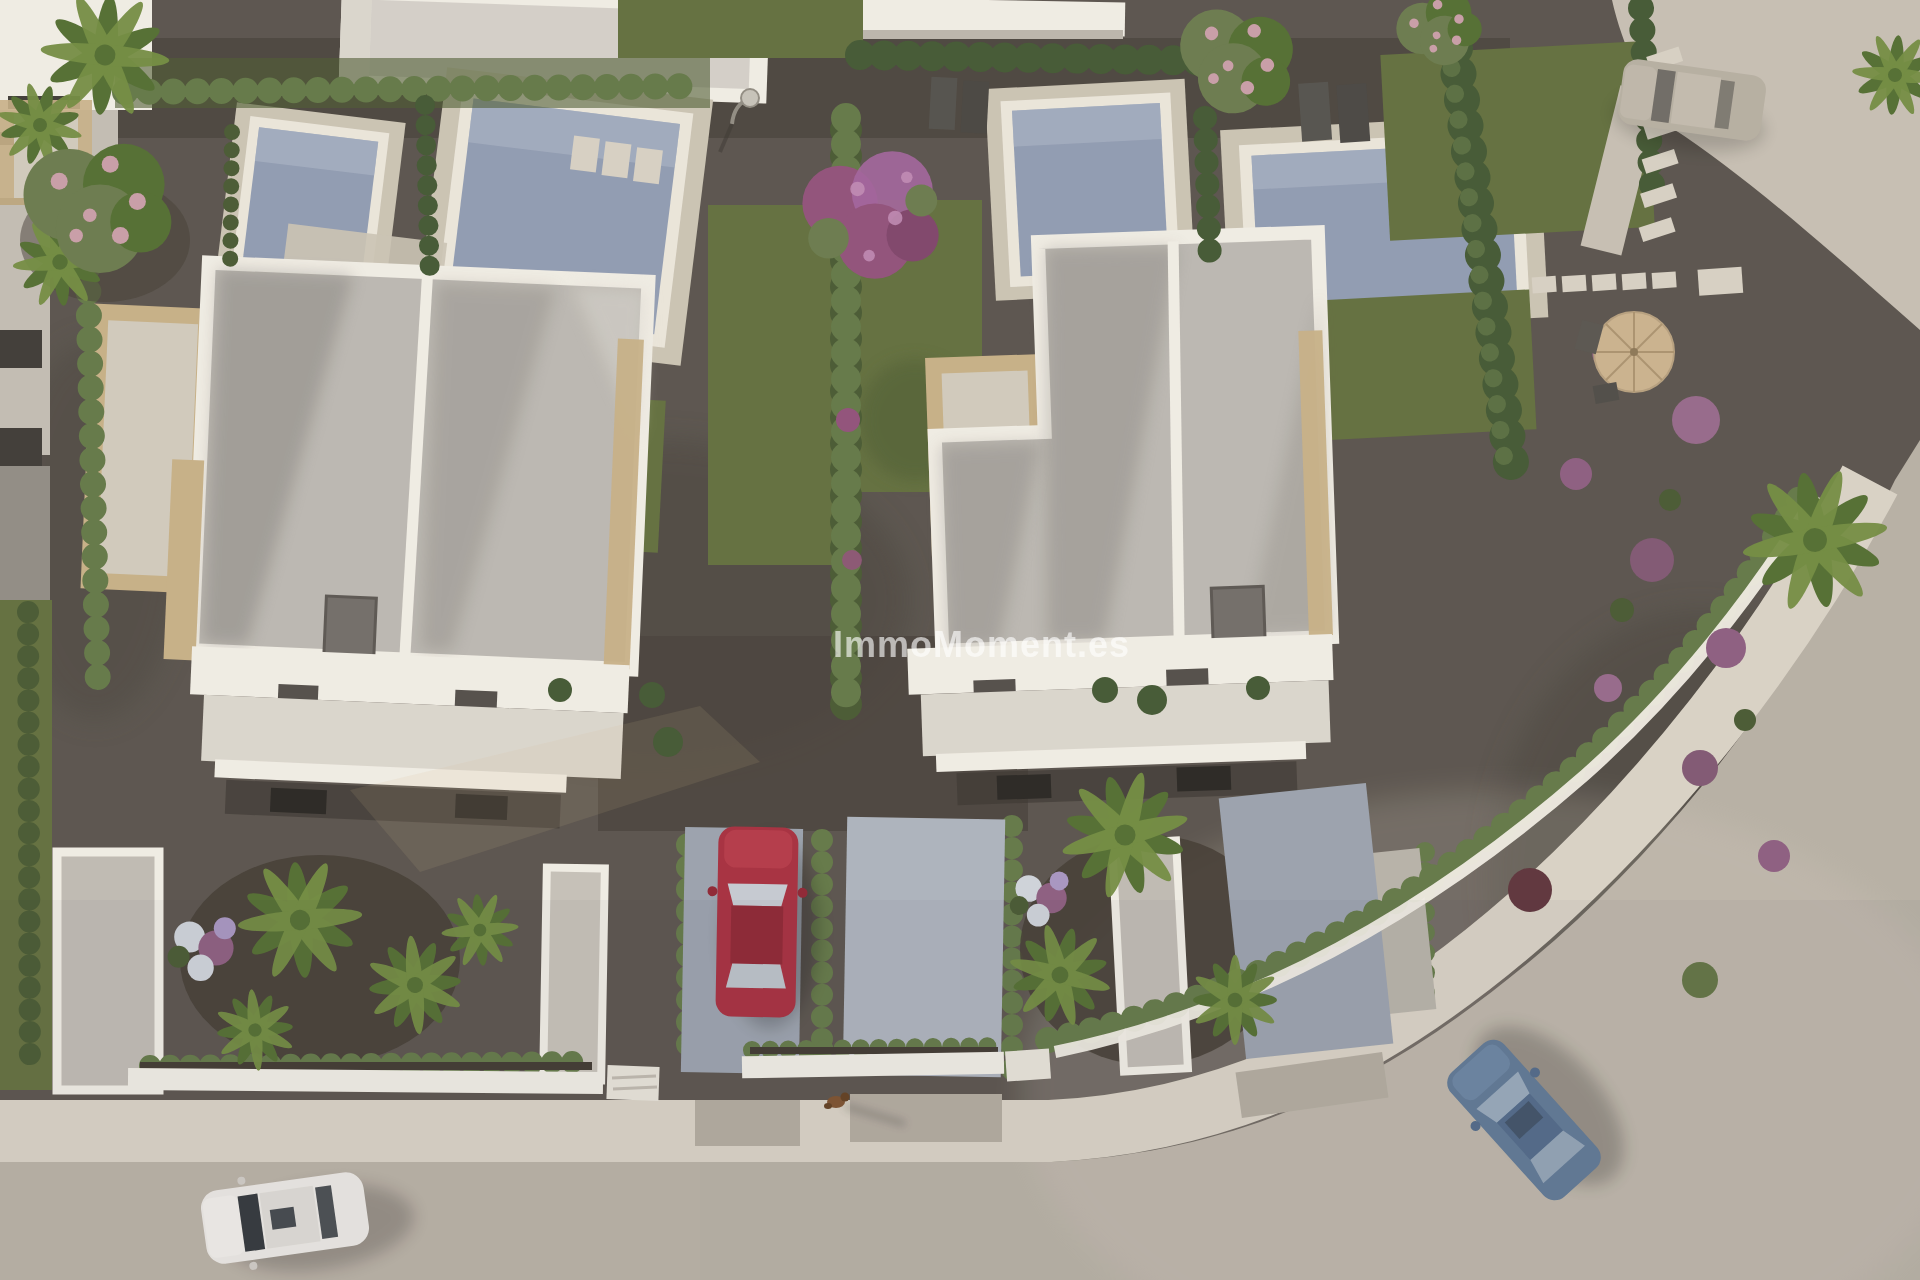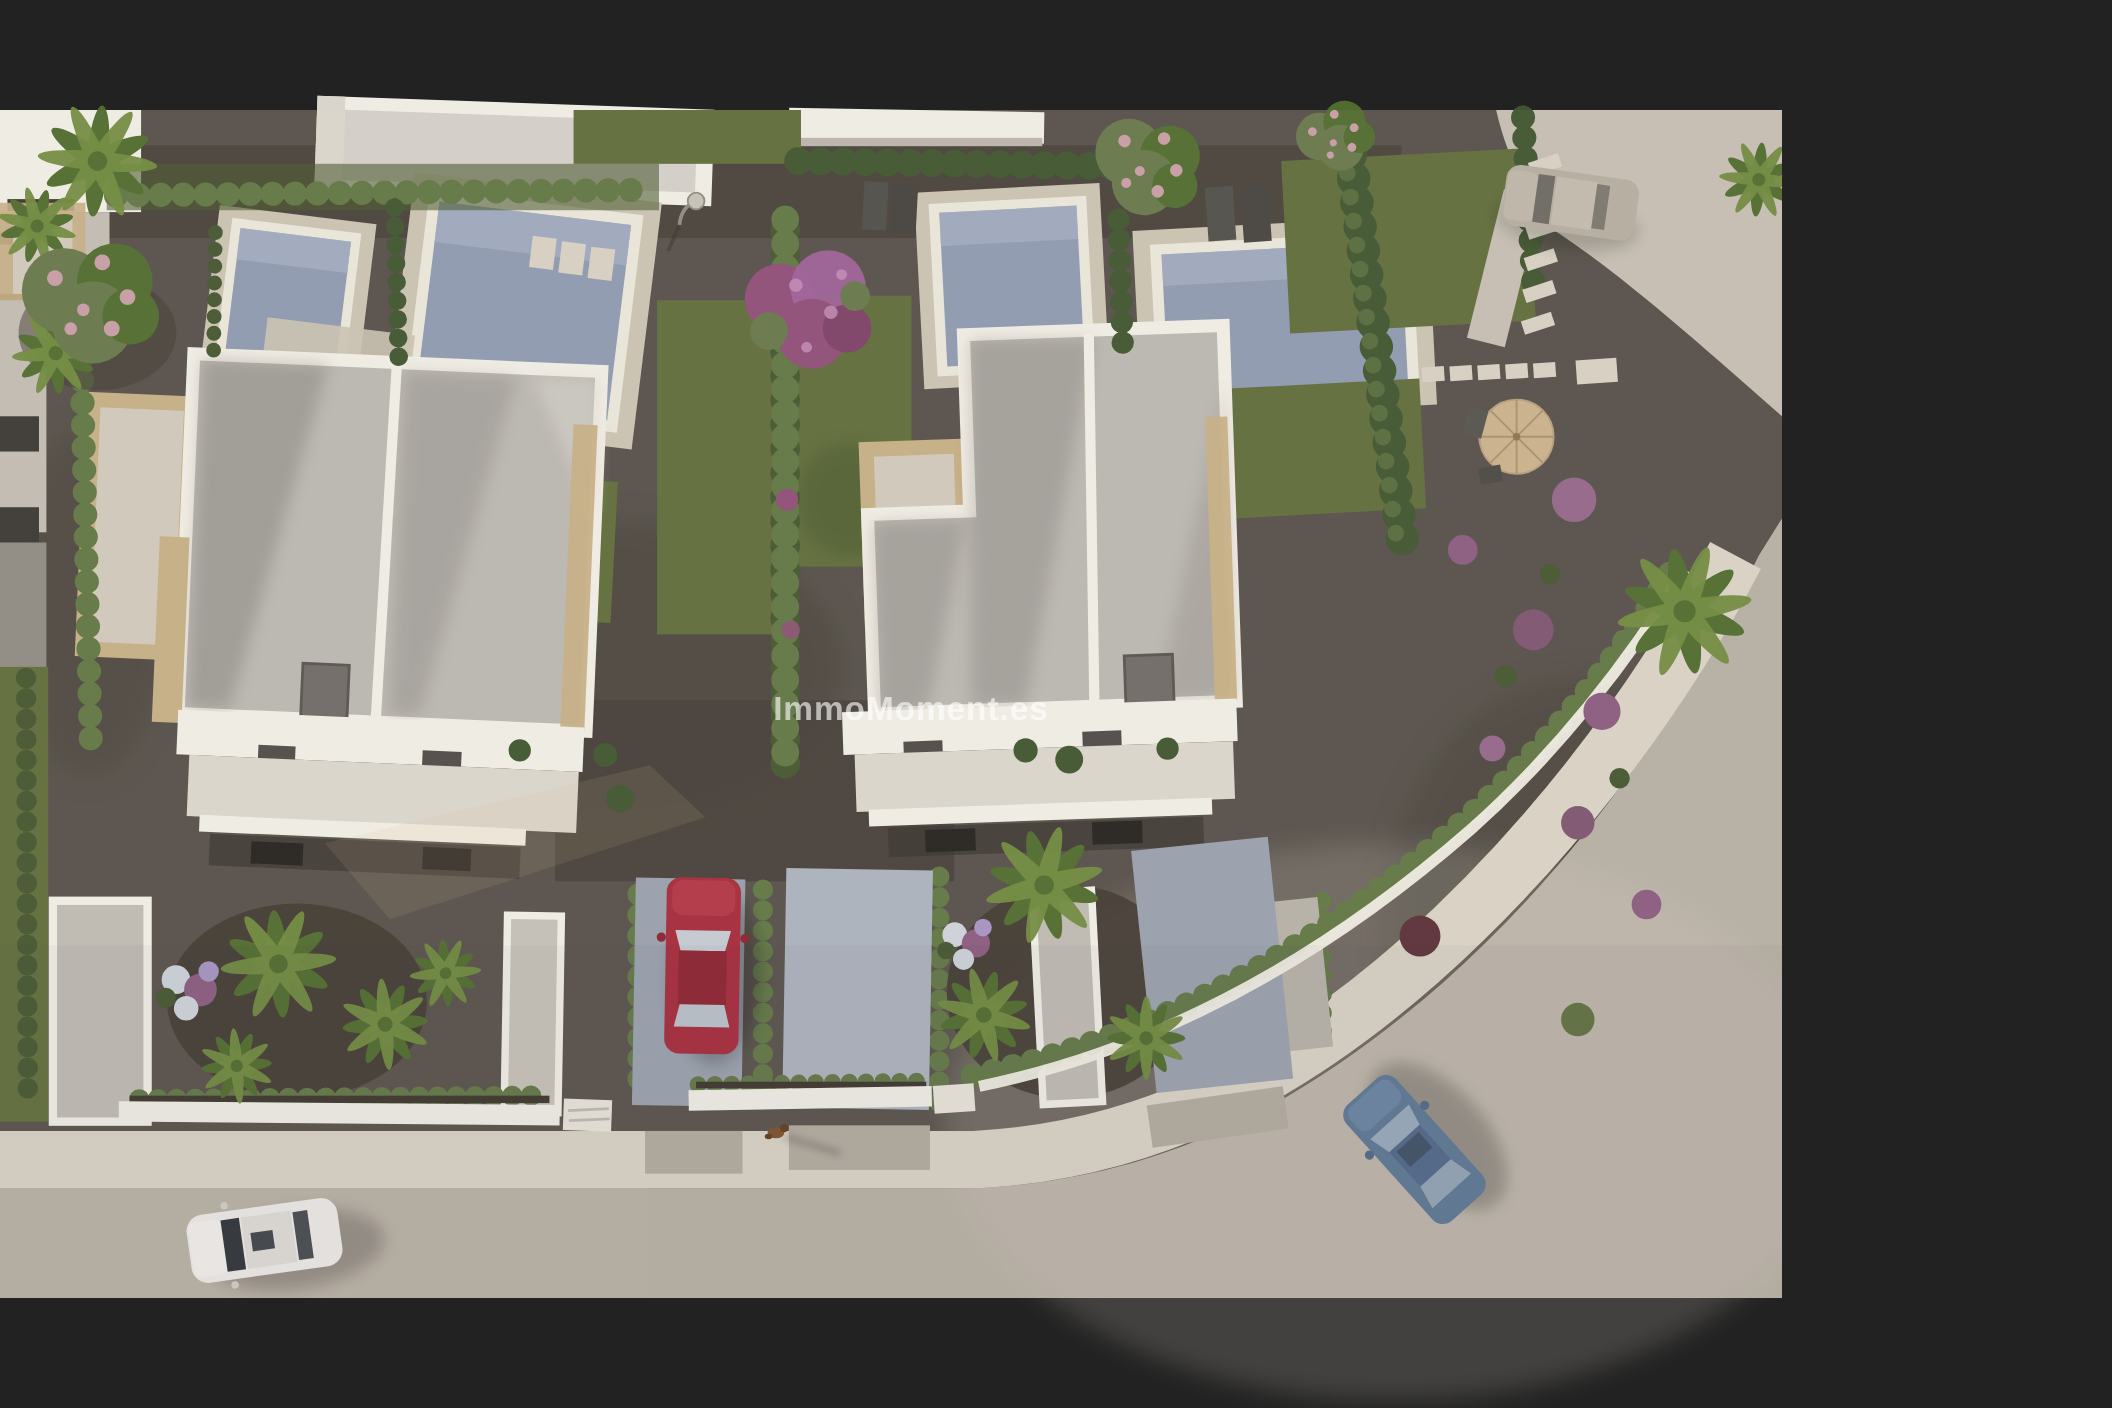--- a/index.html
+++ b/index.html
@@ -1,16 +1,16 @@
 <!DOCTYPE html>
 <html style="--pal-gravel: #56504a; --pal-gravelDark: #433d37; --pal-soil: #3e372f; --pal-road: #b5aea3; --pal-roadLight: #c4bdb1; --pal-sidewalk: #d7d1c4; --pal-white: #efece4; --pal-whiteShade: #d9d5cc; --pal-wallGray: #c0bbb2; --pal-roofLight: #b9b6b0; --pal-roofShade: #5f5c58; --pal-stone: #c5ae84; --pal-stoneFloor: #cfc9bb; --pal-poolWater: #8d99b0; --pal-poolWaterLight: #a9b4c7; --pal-poolCoping: #e9e5da; --pal-poolDeck: #c9c2b2; --pal-grass: #5e6c3a; --pal-grassDark: #4a582e; --pal-hedge: #5f7544; --pal-hedgeDark: #44562f; --pal-conifer: #3f5530; --pal-palm: #6f8a3e; --pal-palmDark: #4f6b2e; --pal-treeGreen: #67784a; --pal-concreteDrive: #98a0ac; --pal-concreteDriveLight: #aab1bc; --pal-carRed: #a42b3b; --pal-carRedDark: #8c2130; --pal-carBlue: #5b7593; --pal-carBlueDark: #4d6787; --pal-carWhite: #eae8e4; --pal-carSilver: #b4ada0; --pal-glass: #2e3338; --pal-glassLight: #c3c9d1; --pal-flowerPurple: #8a5a7e; --pal-flowerMagenta: #8e4d78; --pal-flowerPink: #c79ba6; --pal-flowerWhite: #cdd2da; --pal-parasol: #c9b08c; --pal-fenceDark: #3b352e;"><head>
 <meta charset="utf-8">
 <style>
   html,body{margin:0;padding:0;background:#222;}
-  .stage{position:relative;width:1620px;height:1280px;overflow:hidden;
+  .stage{position:relative;width:1920px;height:1280px;overflow:hidden;
          font-family:"Liberation Sans",sans-serif;}
   .stage svg{display:block;width:100%;height:100%;}
   text{font-family:"Liberation Sans",sans-serif;}
 </style>
 </head>
 <body>
 
 <div class="stage">
 <svg viewBox="0 0 1920 1280" xmlns="http://www.w3.org/2000/svg">
   <defs>

